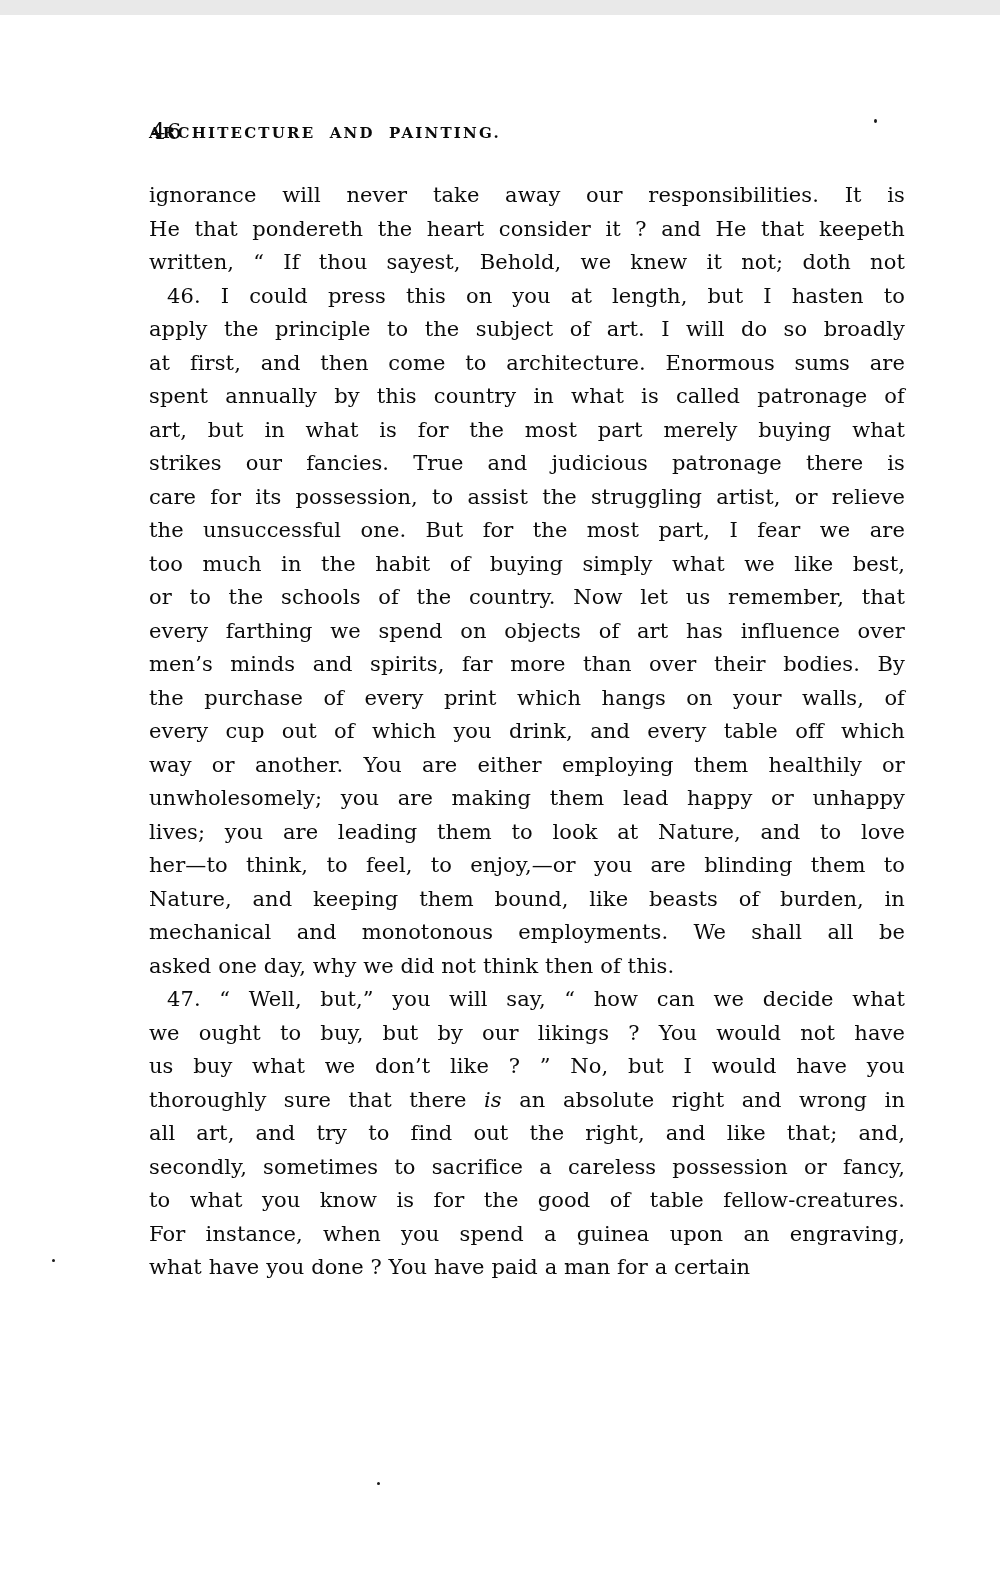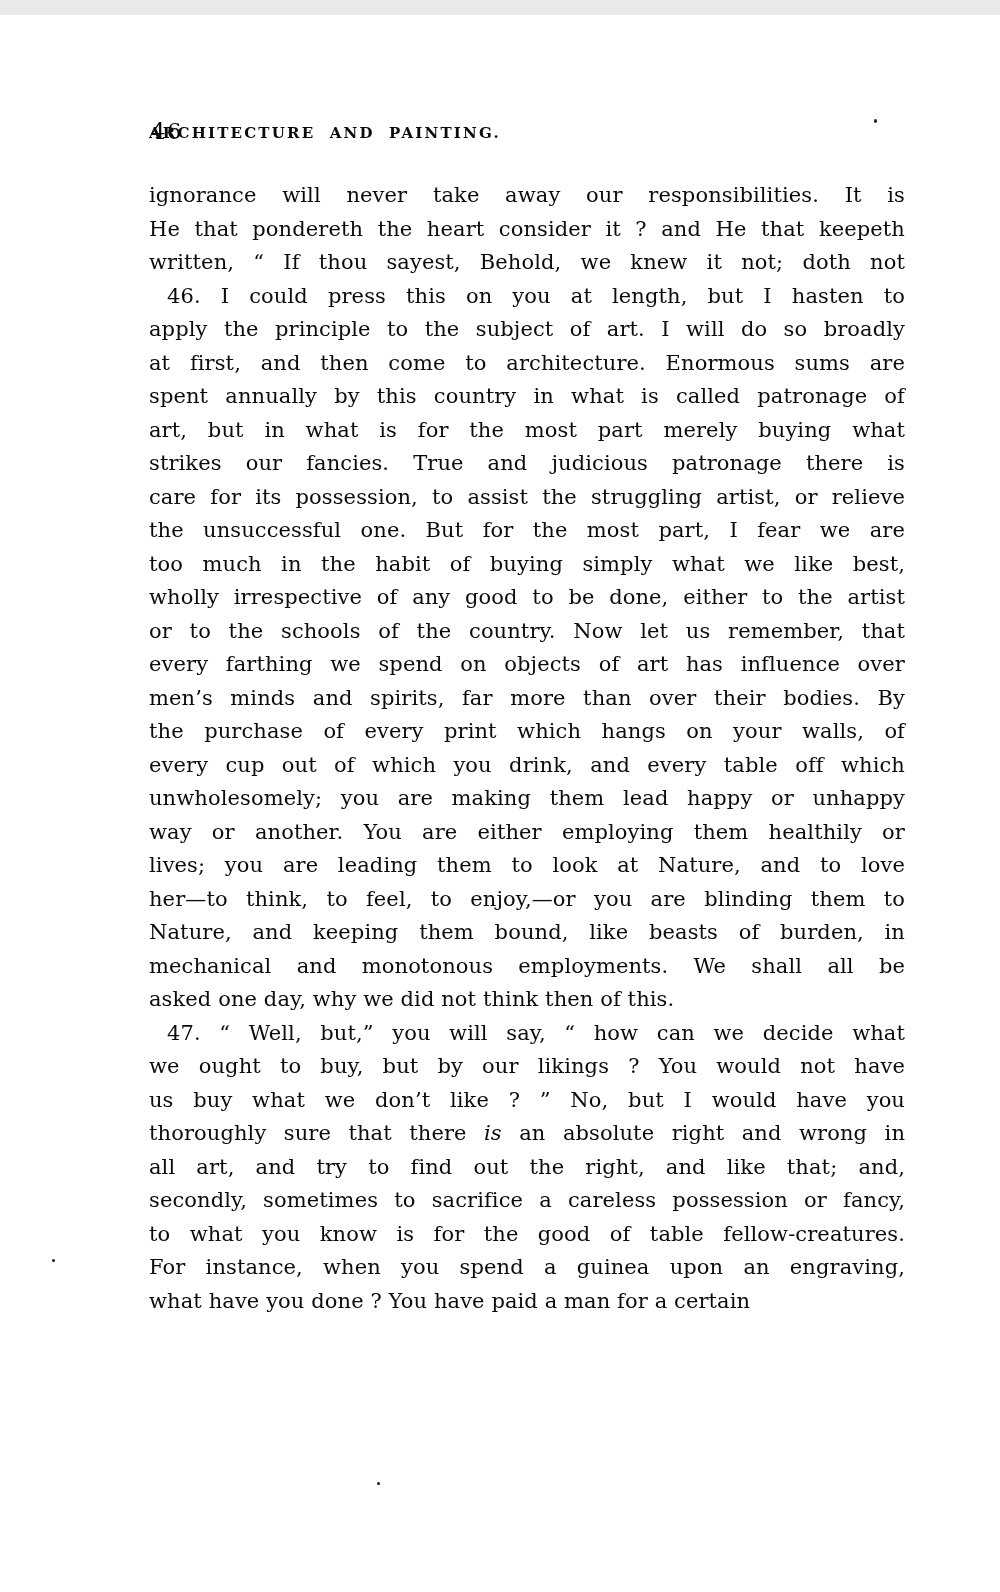--- a/index.html
+++ b/index.html
@@ -93,28 +93,27 @@
       <div class="line">written, “ If thou sayest, Behold, we knew it not; doth not</div>
       <div class="line indent">46. I could press this on you at length, but I hasten to</div>
       <div class="line">apply the principle to the subject of art.  I will do so broadly</div>
       <div class="line">at first, and then come to architecture.  Enormous sums are</div>
       <div class="line">spent annually by this country in what is called patronage of</div>
       <div class="line">art, but in what is for the most part merely buying what</div>
       <div class="line">strikes our fancies.  True and judicious patronage there is</div>
       <div class="line">care for its possession, to assist the struggling artist, or relieve</div>
       <div class="line">the unsuccessful one.  But for the most part, I fear we are</div>
       <div class="line">too much in the habit of buying simply what we like best,</div>
-      <div class="line">wholly irrespective of any good to be done, either to the artist</div>
       <div class="line">or to the schools of the country.  Now let us remember, that</div>
       <div class="line">every farthing we spend on objects of art has influence over</div>
       <div class="line">men’s minds and spirits, far more than over their bodies.  By</div>
       <div class="line">the purchase of every print which hangs on your walls, of</div>
       <div class="line">every cup out of which you drink, and every table off which</div>
+      <div class="line">way or another.  You are either employing them healthily or</div>
       <div class="line">unwholesomely; you are making them lead happy or unhappy</div>
-      <div class="line">way or another.  You are either employing them healthily or</div>
       <div class="line">lives; you are leading them to look at Nature, and to love</div>
       <div class="line">her—to think, to feel, to enjoy,—or you are blinding them to</div>
       <div class="line">Nature, and keeping them bound, like beasts of burden, in</div>
       <div class="line">mechanical and monotonous employments.  We shall all be</div>
       <div class="line last">asked one day, why we did not think then of this.</div>
       <div class="line indent">47. “ Well, but,” you will say, “ how can we decide what</div>
       <div class="line">we ought to buy, but by our likings ?  You would not have</div>
       <div class="line">us buy what we don’t like ? ”  No, but I would have you</div>
       <div class="line"><span>thoroughly sure that there </span><span class="it">is</span><span> an absolute right and wrong in</span></div>
       <div class="line">all art, and try to find out the right, and like that; and,</div>

